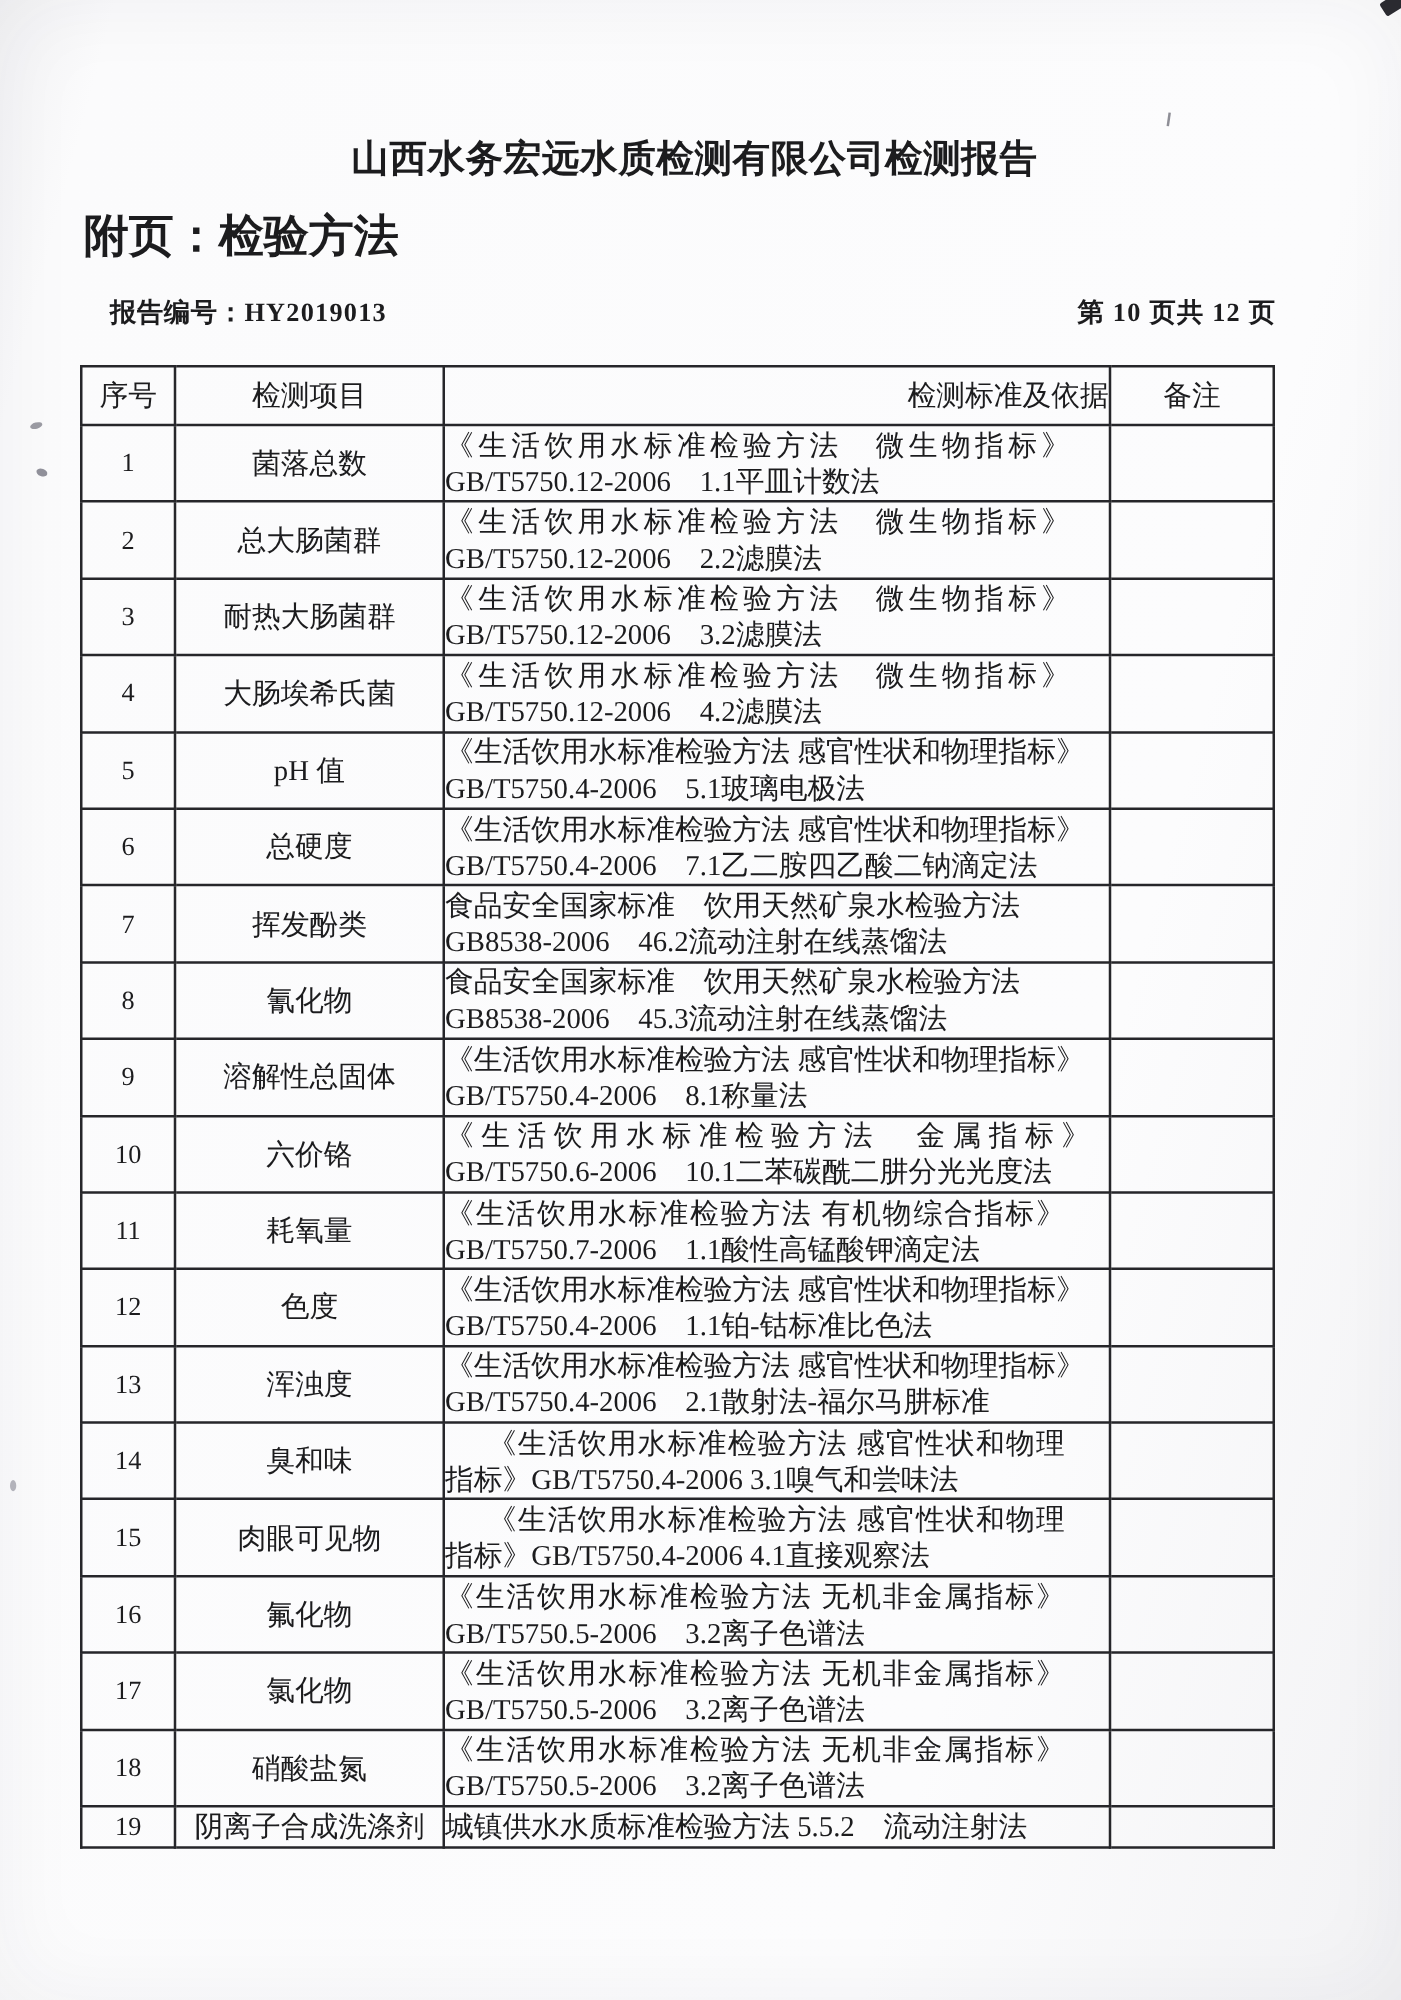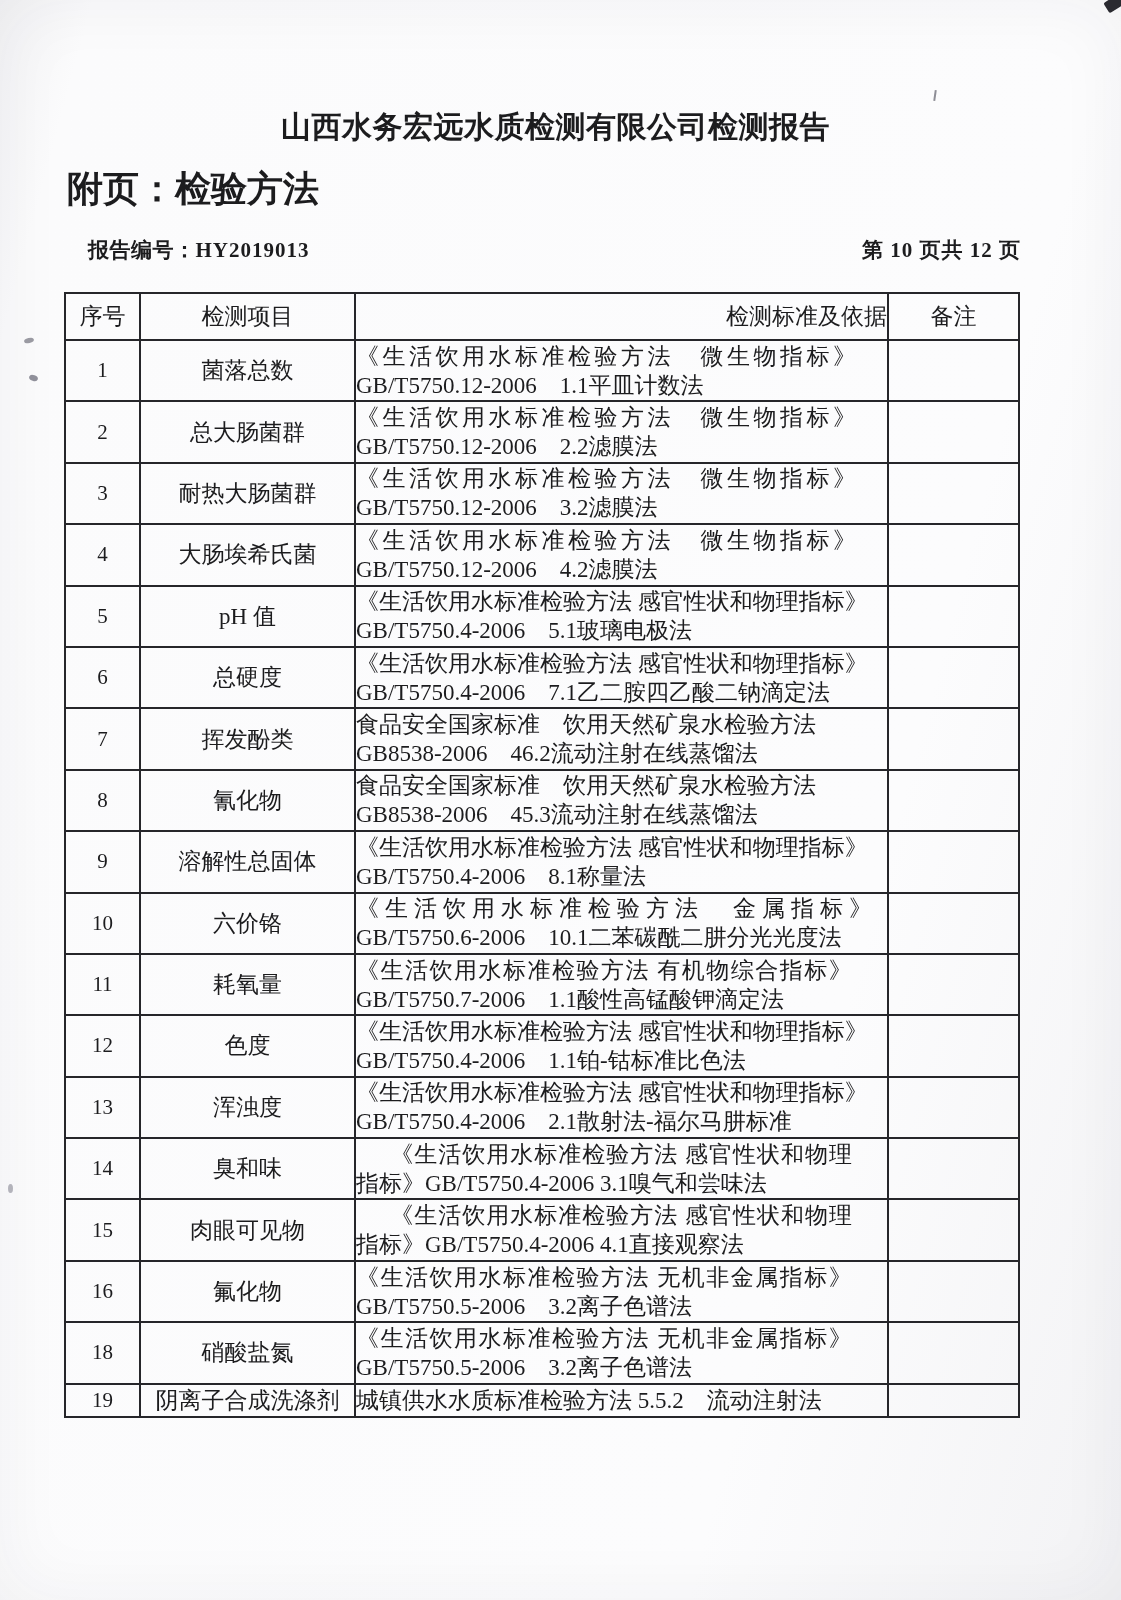--- a/index.html
+++ b/index.html
@@ -256,20 +256,29 @@
         <tr>
           <td class="c-no">16</td>
           <td class="c-item">氟化物</td>
           <td class="c-std">
             <div class="l1 ls1">《生活饮用水标准检验方法 无机非金属指标》</div>
             <div class="l2">GB/T5750.5-2006　3.2离子色谱法</div>
           </td>
           <td class="c-note"></td>
         </tr>
         <tr>
+          <td class="c-no">17</td>
+          <td class="c-item">氯化物</td>
+          <td class="c-std">
+            <div class="l1 ls1">《生活饮用水标准检验方法 无机非金属指标》</div>
+            <div class="l2">GB/T5750.5-2006　3.2离子色谱法</div>
+          </td>
+          <td class="c-note"></td>
+        </tr>
+        <tr>
           <td class="c-no">18</td>
           <td class="c-item">硝酸盐氮</td>
           <td class="c-std">
             <div class="l1 ls1">《生活饮用水标准检验方法 无机非金属指标》</div>
             <div class="l2">GB/T5750.5-2006　3.2离子色谱法</div>
           </td>
           <td class="c-note"></td>
         </tr>
         <tr class="single">
           <td class="c-no">19</td>

